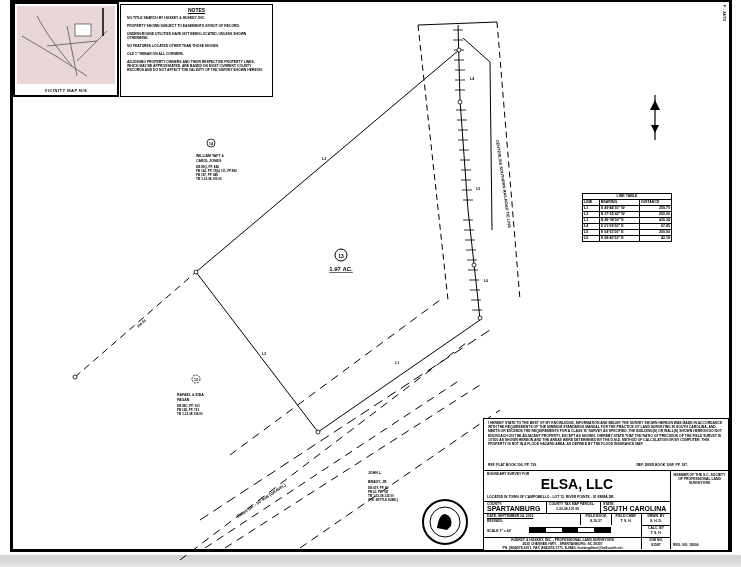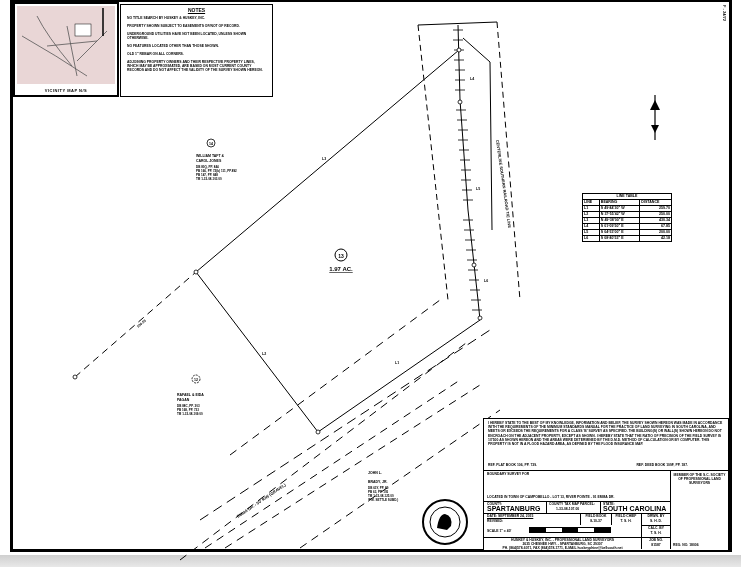--- a/index.html
+++ b/index.html
@@ -229,20 +229,21 @@
 
 <div class="cert">I HEREBY STATE TO THE BEST OF MY KNOWLEDGE, INFORMATION AND BELIEF, THE SURVEY SHOWN HEREON WAS MADE IN ACCORDANCE WITH THE REQUIREMENTS OF THE MINIMUM STANDARDS MANUAL FOR THE PRACTICE OF LAND SURVEYING IN SOUTH CAROLINA, AND MEETS OR EXCEEDS THE REQUIREMENTS FOR A CLASS 'B' SURVEY AS SPECIFIED. THE BUILDING(S) OR WALL(S) SHOWN HEREON DO NOT ENCROACH ON THE ADJACENT PROPERTY, EXCEPT AS SHOWN. I HEREBY STATE THAT THE RATIO OF PRECISION OF THE FIELD SURVEY IS 1/7500 AS SHOWN HEREON AND THE AREAS WERE DETERMINED BY THE D.M.D. METHOD OF CALCULATION OR BY COMPUTER. THIS PROPERTY IS NOT IN A FLOOD HAZARD AREA, AS DEFINED BY THE FLOOD INSURANCE MAP.</div>
 <div class="refs">
   <span>REF. PLAT BOOK 106, PP. 739.</span>
   <span class="r">REF. DEED BOOK 109F, PP. 187.</span>
 </div>
 
 <div class="tb">
   <div class="tb-main">
     <div class="lbl" style="position:absolute;left:3px;top:1px;">BOUNDARY SURVEY FOR</div>
+    <div class="client">ELSA, LLC</div>
     <div class="lbl" style="position:absolute;left:3px;top:24px;">LOCATED IN TOWN OF CAMPOBELLO - LOT 13, RIVER POINTE - 91 EMMA DR.</div>
 
     <div class="cell" style="left:0;top:30px;width:186px;height:12px;"></div>
     <div class="lbl" style="position:absolute;left:3px;top:31px;">COUNTY:</div>
     <div class="big" style="position:absolute;left:3px;top:34px;">SPARTANBURG</div>
     <div class="vl" style="left:62px;top:30px;height:12px;"></div>
     <div class="lbl" style="position:absolute;left:65px;top:31px;">COUNTY TAX MAP PARCEL:</div>
     <div class="lbl" style="position:absolute;left:72px;top:36px;">1-33-08-107.00</div>
     <div class="vl" style="left:116px;top:30px;height:12px;"></div>
     <div class="lbl" style="position:absolute;left:119px;top:31px;">STATE:</div>

